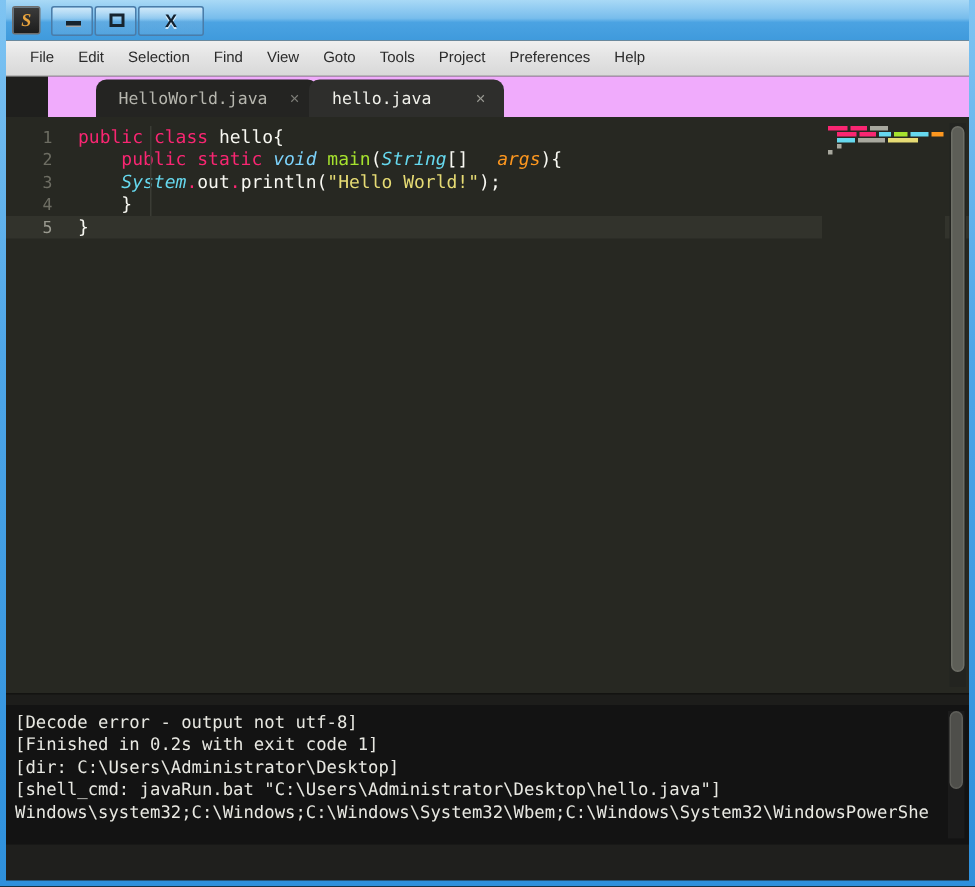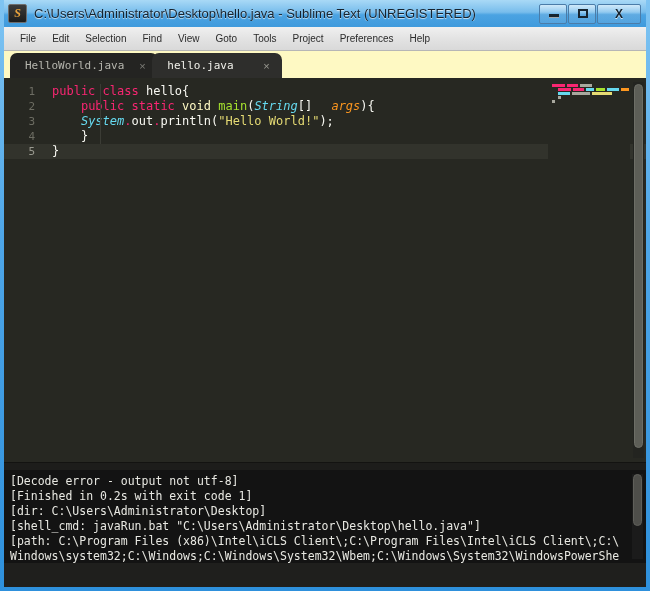--- a/index.html
+++ b/index.html
@@ -121,26 +121,27 @@
     font-size: 10px;
     color: #2b2b2b;
     padding: 2px 8px;
     white-space: nowrap;
     cursor: default;
   }
 
   
   .tabbar {
     height: 27px;
-    background: #fef9c3;
+    background: #f0abfc;
     display: flex;
     align-items: flex-end;
-    padding-left: 6px;
-    box-sizing: border-box;
-    position: relative;
+    padding-left: 32px;
+    box-sizing: border-box;
+    position: relative;
+    margin-left: 28px;
   }
   .tab {
     position: relative;
     height: 25px;
     display: flex;
     align-items: center;
     padding: 0 10px 0 15px;
     margin-right: -6px;
     border-radius: 7px 7px 0 0;
     box-sizing: border-box;
@@ -209,21 +210,21 @@
     height: 15px;
     line-height: 15px;
     font-family: "DejaVu Sans Mono", monospace;
     font-size: 12px;
     color: #f8f8f2;
     white-space: pre;
     padding-left: 8px;
   }
   .cline.cur { background: #32332c; }
   .k  { color: #f92672; }            
-  .st { color: #fef9c3; } 
+  .st { color: #7dd3fc; font-style: italic; } 
   .ty { color: #66d9ef; font-style: italic; } 
   .fn { color: #a6e22e; }            
   .pa { color: #fd971f; font-style: italic; margin-left: 12px; } 
   .str{ color: #e6db74; }            
   .op { color: #f92672; }            
   .pl { color: #f8f8f2; }
   .indent-guide {
     position: absolute;
     top: 6px;
     width: 1px;
@@ -318,21 +319,20 @@
   .status-lang { flex: 0 0 auto; width: 60px; }
 </style>
 </head>
 <body>
 
 <div id="app">
   <div class="frame">
 
     <div class="titlebar">
       <div class="title-icon">S</div>
-      <div class="title-text">C:\Users\Administrator\Desktop\hello.java - Sublime Text (UNREGISTERED)</div>
       <div class="winbtns">
         <div class="winbtn">
           <span class="min-bar"></span>
         </div>
         <div class="winbtn">
           <span class="max-sq"></span>
         </div>
         <div class="winbtn close">
           <span class="glyph">X</span>
         </div>
@@ -408,21 +408,20 @@
         </div>
       </div>
 
       <div class="console-split"></div>
 
       <div class="console">
         <div class="cons-line">[Decode error - output not utf-8]</div>
         <div class="cons-line">[Finished in 0.2s with exit code 1]</div>
         <div class="cons-line">[dir: C:\Users\Administrator\Desktop]</div>
         <div class="cons-line">[shell_cmd: javaRun.bat "C:\Users\Administrator\Desktop\hello.java"]</div>
-        <div class="cons-line">[path: C:\Program Files (x86)\Intel\iCLS Client\;C:\Program Files\Intel\iCLS Client\;C:\</div>
         <div class="cons-line">Windows\system32;C:\Windows;C:\Windows\System32\Wbem;C:\Windows\System32\WindowsPowerShe</div>
         <div class="cvscroll">
           <div class="thumb"></div>
         </div>
       </div>
 
 
     </div>
   </div>
 </div>

